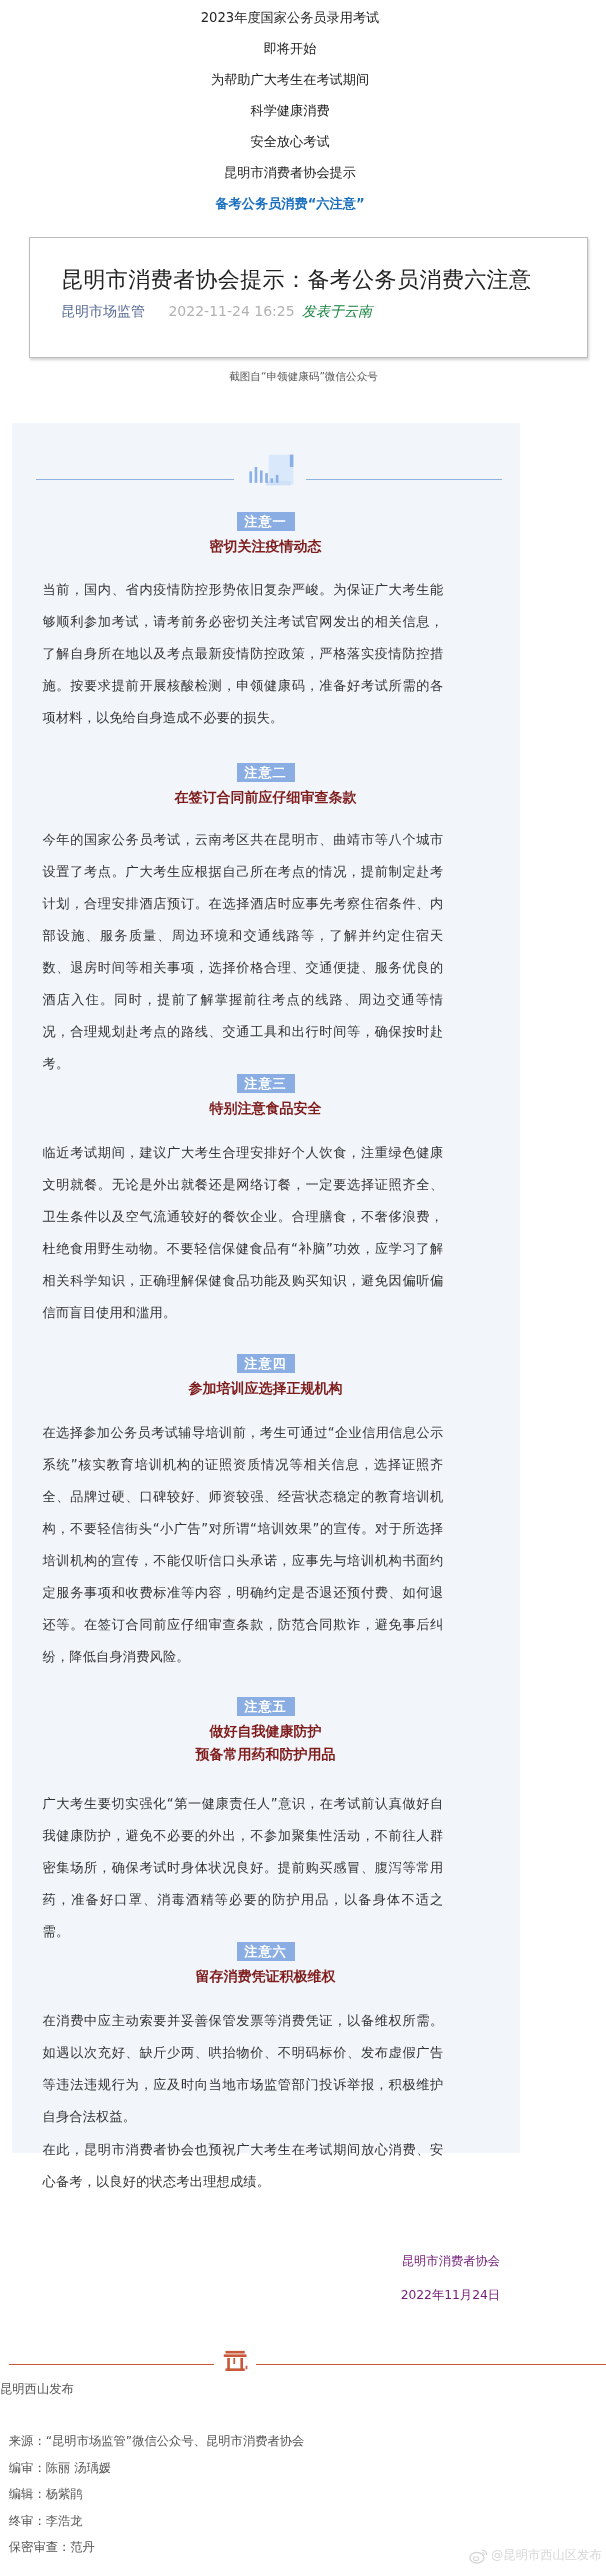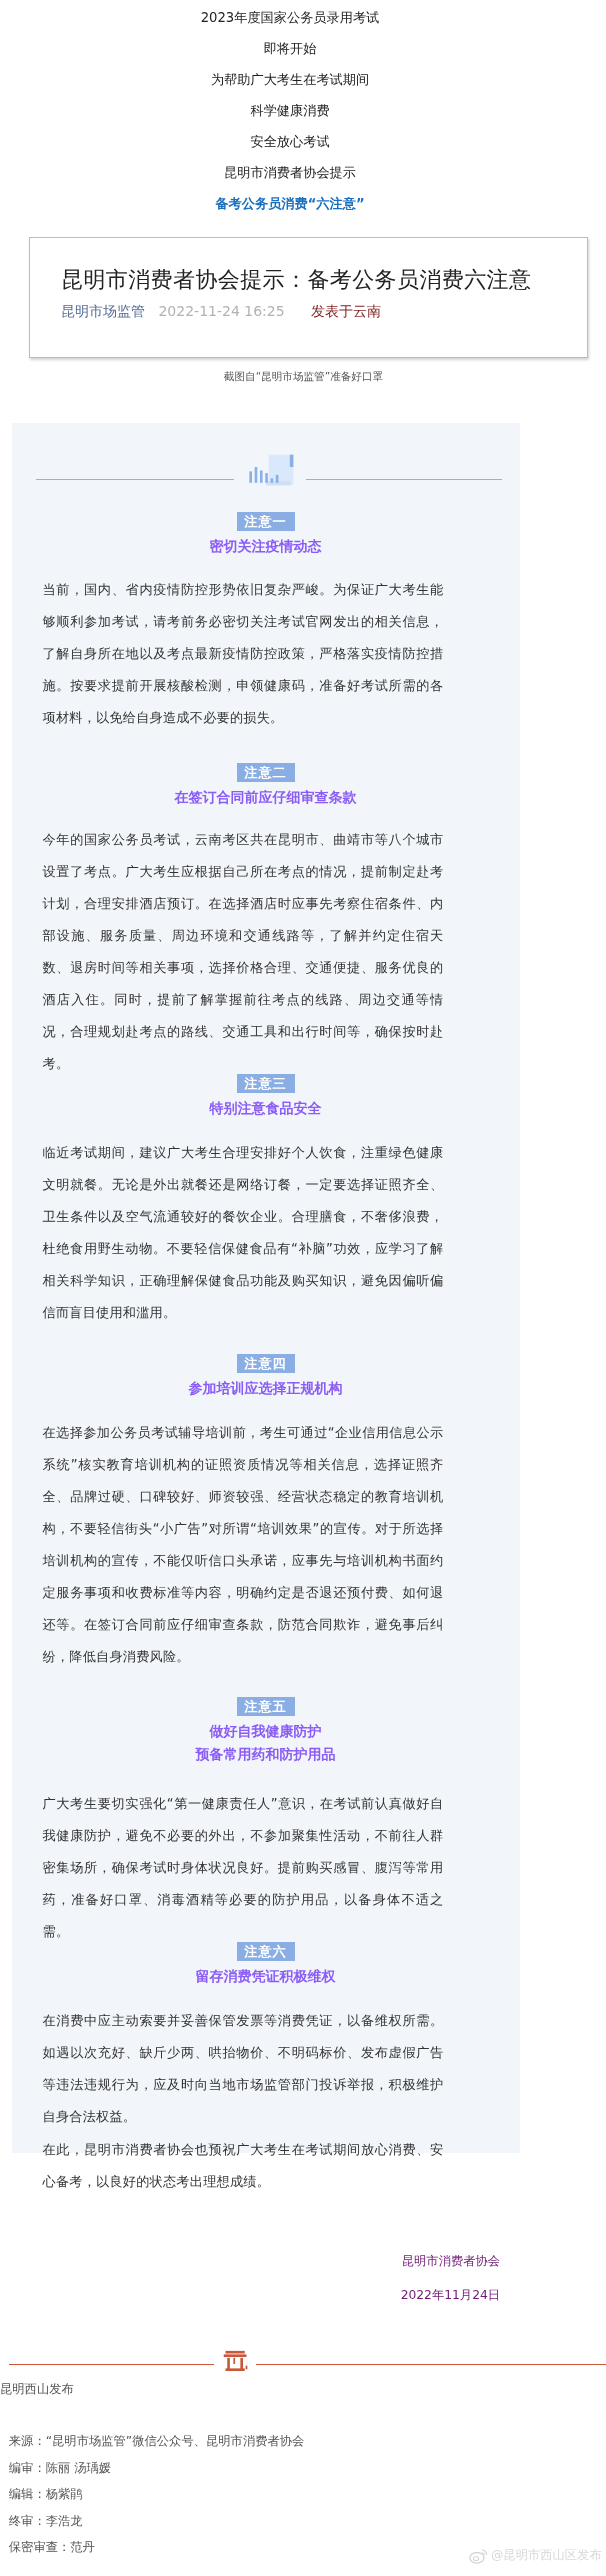--- a/index.html
+++ b/index.html
@@ -36,22 +36,22 @@
     .title-card-headline {
       position: absolute; left: 31px; top: 26.5px;
       font-size: 22px; color: #222222; white-space: nowrap;
       letter-spacing: 0.4px;
     }
     .title-card-meta {
       position: absolute; left: 31px; top: 65px;
       font-size: 14px; white-space: nowrap;
     }
     .meta-account { color: #576b95; }
-    .meta-time { color: #b2b2b2; margin-left: 9px; }
-    .meta-loc { color: #7f1d1d; margin-left: 22px; }
+    .meta-time { color: #b2b2b2; margin-left: 19px; }
+    .meta-loc { color: #15803d; margin-left: 3px; font-style: italic; }
     .caption {
       position: absolute; left: 0; top: 370px; width: 607px;
       text-align: center; font-size: 10.6px; color: #555555;
     }
     .panel {
       position: absolute; left: 11.5px; top: 423px;
       width: 508px; height: 1730px;
       background: #f2f6fb;
     }
     .divider-top {
@@ -69,21 +69,21 @@
       display: inline-block;
       background: #8aaee3;
       color: #ffffff;
       font-weight: bold;
       font-size: 13.2px;
       width: 58px; height: 19.4px; line-height: 19.4px;
       text-align: center;
       letter-spacing: 0.9px;
     }
     .section-title {
-      font-size: 14px; font-weight: bold; color: #8b5cf6;
+      font-size: 14px; font-weight: bold; color: #7f1d1d;
       margin-top: 3.5px; line-height: 23px;
     }
     .para {
       position: absolute; left: 31px; width: 401px;
       font-size: 13.2px; color: #333333;
       line-height: 32px;
       text-align: justify;
       letter-spacing: 0.2px;
     }
     .signature {
@@ -127,21 +127,21 @@
 </div>
 
 <div class="title-card">
   <div class="title-card-headline">昆明市消费者协会提示：备考公务员消费六注意</div>
   <div class="title-card-meta">
     <span class="meta-account">昆明市场监管</span>
     <span class="meta-time">2022-11-24 16:25</span>
     <span class="meta-loc">发表于云南</span>
   </div>
 </div>
-<div class="caption">截图自“昆明市场监管”准备好口罩</div>
+<div class="caption">截图自“申领健康码”微信公众号</div>
 
 <div class="panel">
   <div class="divider-top left"></div>
   <div class="divider-top right"></div>
   <svg class="chart-icon" viewBox="0 0 60 50">
     <rect x="28" y="3" width="28" height="34" fill="#d9e8fb"></rect>
     <rect x="25" y="33" width="28" height="5" fill="#cfe0f7"></rect>
     <rect x="52" y="3" width="4" height="14" fill="#8ab0e6"></rect>
     <rect x="6" y="22" width="3" height="13" fill="#8ab0e6"></rect>
     <rect x="12" y="17" width="3" height="18" fill="#8ab0e6"></rect>

